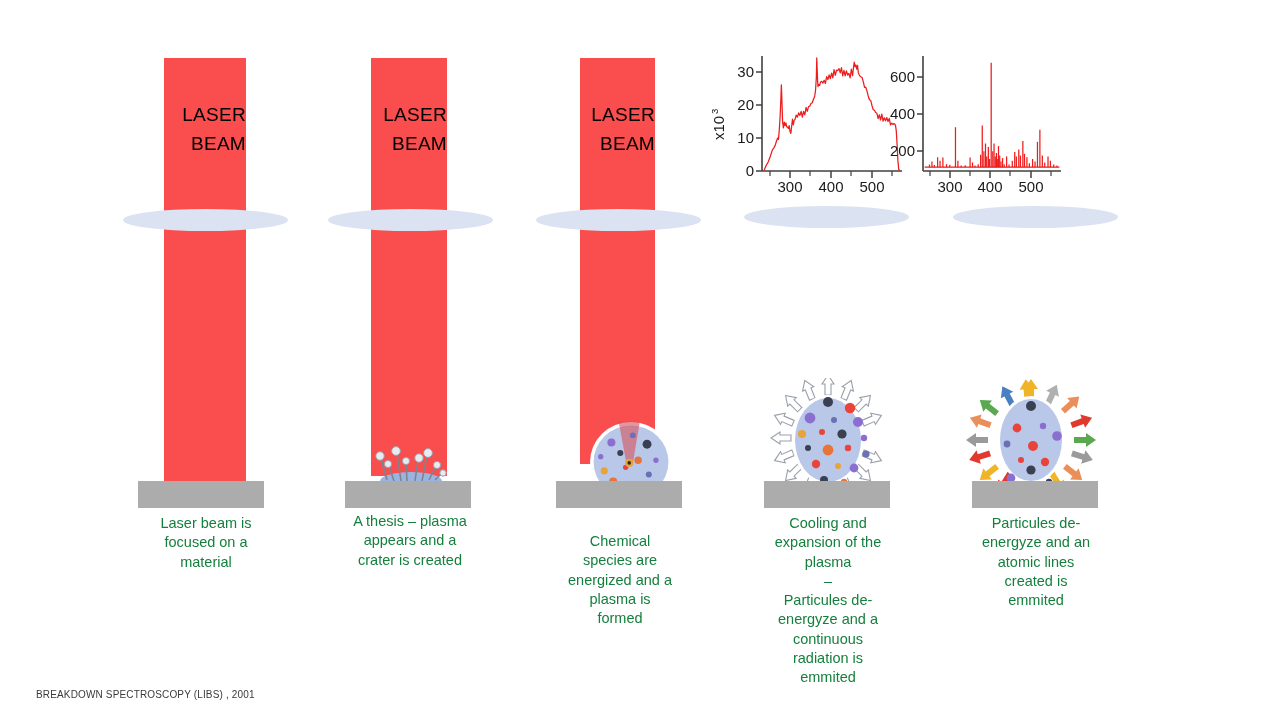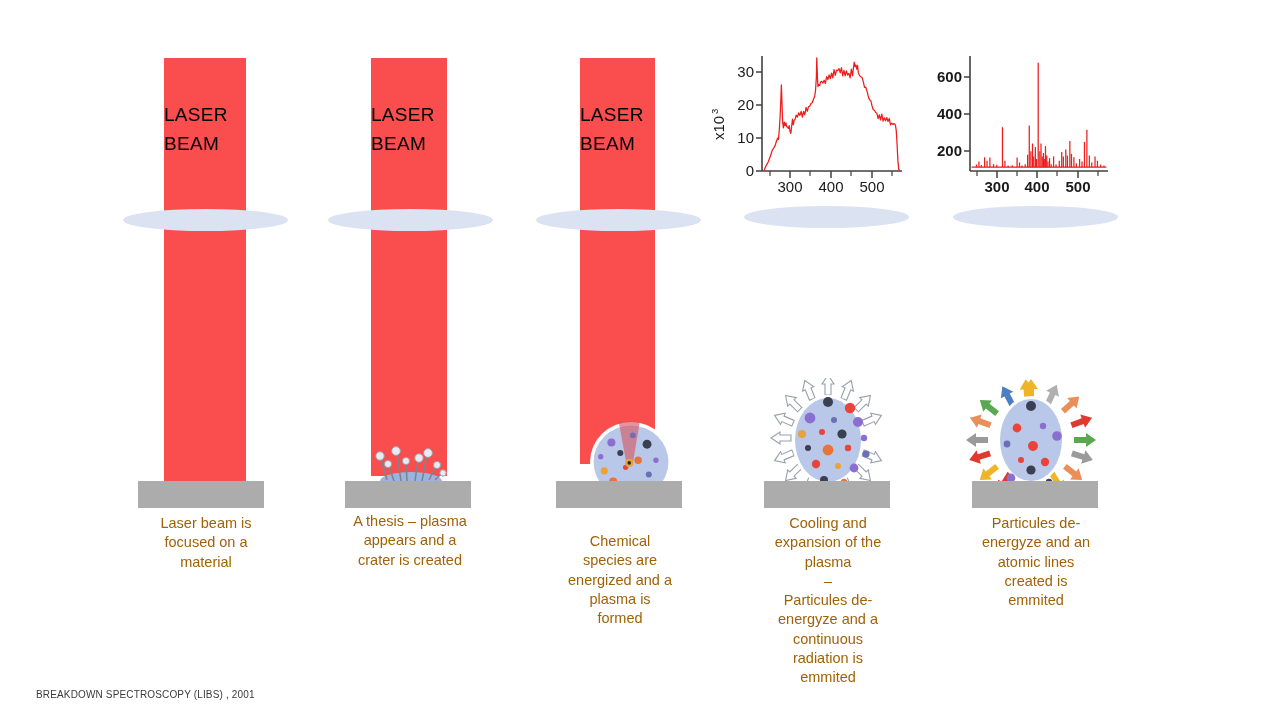--- a/index.html
+++ b/index.html
@@ -28,21 +28,21 @@
   }
 
   
   .beam-top {
     position: absolute;
     background: #fa4d4d;
   }
   .beam-label {
     position: absolute;
     width: 100%;
-    text-align: left;
+    text-align: right;
     color: #000000;
     font-size: 19px;
     line-height: 29px;
     letter-spacing: 0.3px;
     pointer-events: none;
   }
   .beam-cone {
     position: absolute;
     background: #fa4d4d;
   }
@@ -57,21 +57,21 @@
   
   .substrate {
     position: absolute;
     background: #adacac;
   }
 
   
   .caption {
     position: absolute;
     text-align: center;
-    color: #a16207;
+    color: #15803d;
     font-size: 14.5px;
     line-height: 19.3px;
   }
   .caption .dash-line {
     display: block;
   }
 
   
   .footnote {
     position: absolute;
@@ -369,21 +369,21 @@
       <span>energyze and a</span><br>
       <span>continuous</span><br>
       <span>radiation is</span><br>
       <span>emmited</span>
     </div>
   </div>
 
   <div class="panel">
     <div class="lens" style="left:953px; top:206px; width:165px; height:22px;"></div>
 
-    <div class="chart" style="left:916px; top:48px; width:196px; height:146px;font-weight:bold;">
+    <div class="chart" style="left:869px; top:48px; width:196px; height:146px;">
       <svg width="196" height="146" viewBox="0 0 196 146">
         <text class="ticklabel" x="46" y="34" text-anchor="end">600</text>
         <text class="ticklabel" x="46" y="71" text-anchor="end">400</text>
         <text class="ticklabel" x="46" y="108" text-anchor="end">200</text>
 
         <path class="axis-line" d="M54,8 L54,123"></path>
         <path class="axis-line" d="M54,123 L192,123"></path>
 
         <line class="tick" x1="48" y1="29" x2="54" y2="29"></line>
         <line class="tick" x1="48" y1="66" x2="54" y2="66"></line>

